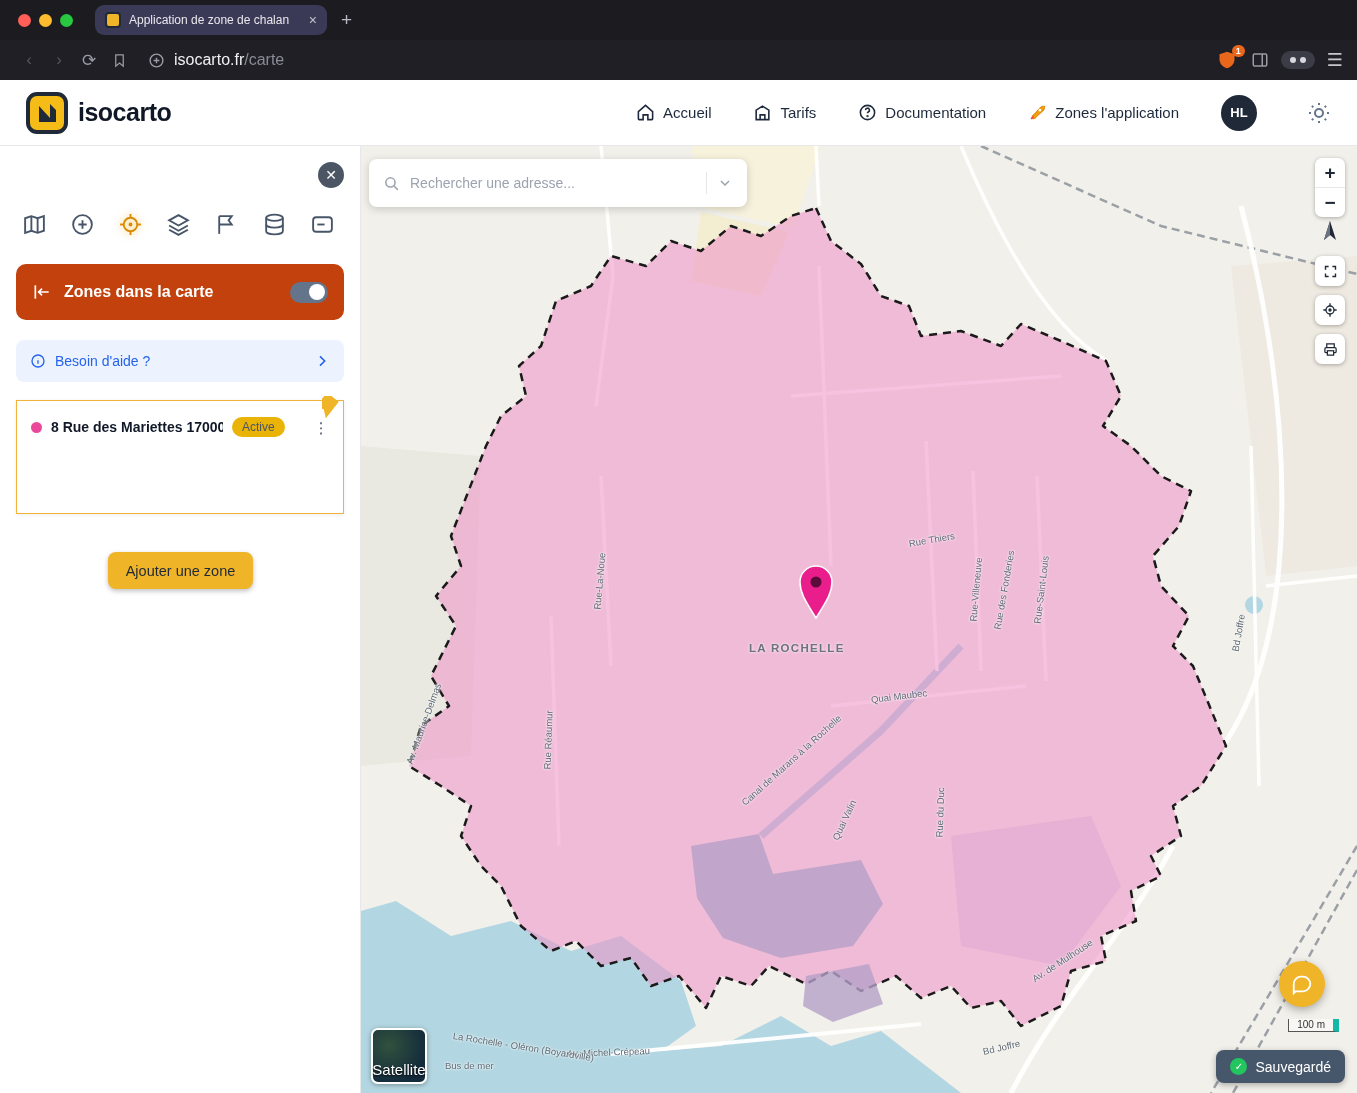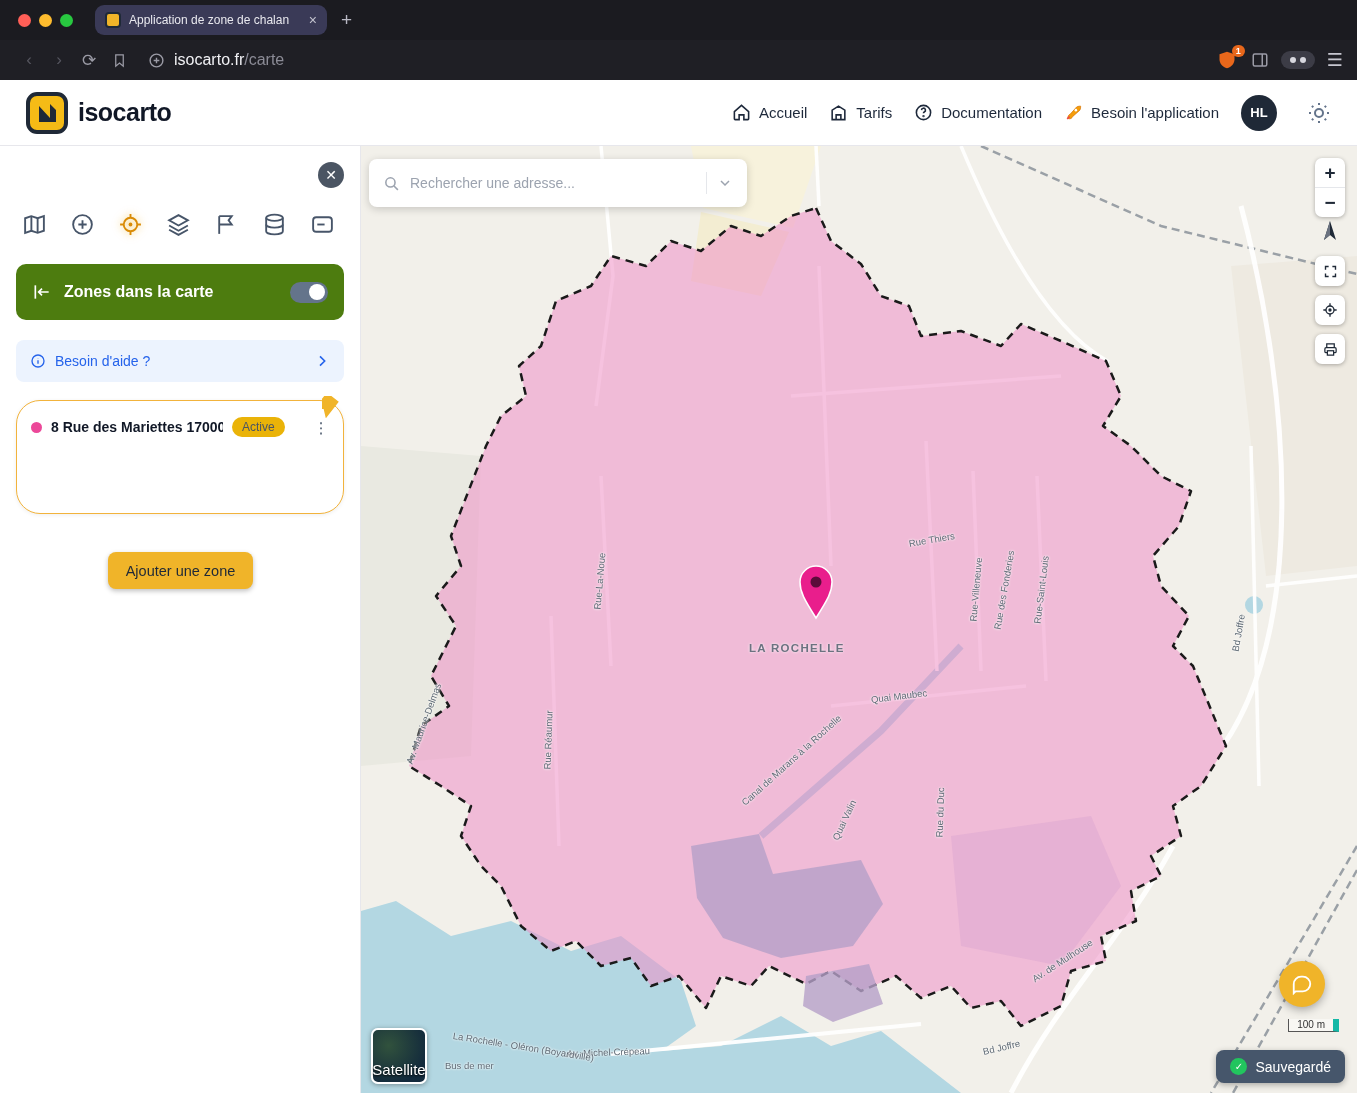--- a/index.html
+++ b/index.html
@@ -28,50 +28,50 @@
   .shield-wrap { position:relative; width:22px; height:22px; }
   .badge { position:absolute; top:-4px; right:-6px; background:#e8671b; color:#fff; font-size:9px; border-radius:7px; padding:1px 4px; font-weight:bold; }
   .profile-pill { width:34px; height:18px; background:#3c3c46; border-radius:10px; display:flex; align-items:center; justify-content:center; gap:4px; }
   .profile-pill i { width:6px; height:6px; border-radius:50%; background:#d7d7de; }
   .burger { color:#c6c6cf; font-size:18px; letter-spacing:0; }
 
   
   .app-header { position:absolute; top:80px; left:0; width:100%; height:66px; background:#ffffff; border-bottom:1px solid #e7e7ec; display:flex; align-items:center; padding:0 26px; }
   .logo { width:42px; height:42px; flex:none; }
   .brand { font-size:25px; font-weight:bold; color:#101726; margin-left:10px; letter-spacing:-0.5px; }
-  .hnav { margin-left:auto; display:flex; align-items:center; gap:22px; }
+  .hnav { margin-left:auto; display:flex; align-items:center; gap:42px; }
   .hnav-item { display:flex; align-items:center; gap:8px; font-size:15px; color:#1e293b; cursor:pointer; }
   .hnav-item svg { width:19px; height:19px; }
   .avatar { width:36px; height:36px; border-radius:50%; background:#1f2937; color:#fff; display:flex; align-items:center; justify-content:center; font-size:13px; font-weight:bold; }
   .theme-btn { color:#64748b; width:24px; height:24px; margin-left:8px; }
 
   
   .main { position:absolute; top:146px; left:0; width:1357px; height:947px; display:flex; }
   .sidebar { position:relative; width:361px; height:100%; background:#ffffff; border-right:1px solid #e7e7ec; flex:none; }
 
   .close-btn { position:absolute; top:16px; right:16px; width:26px; height:26px; border-radius:50%; background:#4b5563; color:#fff; display:flex; align-items:center; justify-content:center; font-size:14px; cursor:pointer; }
 
   .tools { position:absolute; top:66px; left:22px; display:flex; gap:23px; }
   .tool { width:25px; height:25px; color:#475569; cursor:pointer; }
   .tool.active { color:#d98b06; filter:drop-shadow(0 0 4px rgba(240,180,40,.7)); }
   .tool svg { width:100%; height:100%; }
 
-  .dark-panel { position:absolute; top:118px; left:16px; width:328px; height:56px; background:#4d7c0f; border-radius:10px; display:flex; align-items:center; padding:0 16px; gap:12px; }
+  .dark-panel { position:absolute; top:118px; left:16px; width:328px; height:56px; background:#c2410c; border-radius:10px; display:flex; align-items:center; padding:0 16px; gap:12px; }
   .dark-panel .title { color:#fff; font-size:16px; font-weight:bold; flex:1; }
   .toggle { width:38px; height:21px; border-radius:11px; position:relative; cursor:pointer; flex:none; }
   .toggle .knob { position:absolute; top:2.5px; width:16px; height:16px; border-radius:50%; background:#fff; }
   .toggle.on .knob { right:3px; }
   .toggle.slate { background:#64748b; }
   .toggle.green { background:#1fb155; }
 
   .help-row { position:absolute; top:194px; left:16px; width:328px; height:42px; background:#ecf3fe; border-radius:8px; display:flex; align-items:center; padding:0 14px; gap:9px; cursor:pointer; }
   .help-row .txt { color:#2563eb; font-size:14px; font-weight:500; flex:1; }
   .help-row svg { width:16px; height:16px; color:#2563eb; }
 
-  .zone-card { position:absolute; top:254px; left:16px; width:328px; height:114px; background:#fff; border:1.5px solid #f2b33c; border-radius:24px; box-shadow:0 1px 4px rgba(0,0,0,.07); padding:16px 14px; }
+  .zone-card { position:absolute; top:254px; left:16px; width:328px; height:114px; background:#fff; border:1.5px solid #f2b33c; border-radius:0; box-shadow:0 1px 4px rgba(0,0,0,.07); padding:16px 14px; }
   .bookmark { position:absolute; top:-5px; right:4px; width:17px; height:22px; }
   .zc-row1 { display:flex; align-items:center; gap:9px; }
   .dot { width:11px; height:11px; border-radius:50%; background:#ec4899; flex:none; }
   .zc-addr { font-size:14px; font-weight:bold; color:#111827; white-space:nowrap; overflow:hidden; max-width:172px; flex:none; }
   .zc-badge { background:#eab308; color:#4b5563; font-size:12px; padding:3px 10px; border-radius:12px; flex:none; }
   .kebab { margin-left:auto; color:#475569; font-size:15px; letter-spacing:0; line-height:5px; width:16px; text-align:center; cursor:pointer; }
   .zc-row2 { display:flex; align-items:center; gap:10px; margin-top:18px; }
   .pill { display:flex; align-items:center; gap:6px; border-radius:14px; padding:5px 11px; font-size:13px; }
   .pill.pink { background:#e4399f; color:#fff; }
   .pill.gray { background:#eef1f5; color:#334155; }
@@ -189,21 +189,21 @@
             <circle cx="12" cy="16.5" r=".5" fill="#1e293b"></circle>
           </svg>
         <span>Documentation</span>
       </div>
       <div class="hnav-item">
         <svg viewBox="0 0 24 24" fill="#f59e0b" stroke="#d97706" stroke-width="1">
             <path d="M5 19c0-3 1-4 3-5l8-9c2-1 4-1 5-1 0 1 0 3-1 5l-9 8c-1 2-2 3-5 3z"></path>
             <circle cx="15" cy="9" r="1.6" fill="#fff" stroke="none"></circle>
             <path d="M4 20l3-3" stroke="#ef4444" stroke-width="2"></path>
           </svg>
-        <span>Besoin l'application</span>
+        <span>Zones l'application</span>
       </div>
       <div class="avatar">HL</div>
       <svg class="theme-btn" viewBox="0 0 24 24" fill="none" stroke="#64748b" stroke-width="2">
           <circle cx="12" cy="12" r="4"></circle>
           <path d="M12 2v2M12 20v2M2 12h2M20 12h2M4.9 4.9l1.4 1.4M17.7 17.7l1.4 1.4M4.9 19.1l1.4-1.4M17.7 6.3l1.4-1.4"></path>
         </svg>
     </div>
   </div>
 
   <div class="main">

